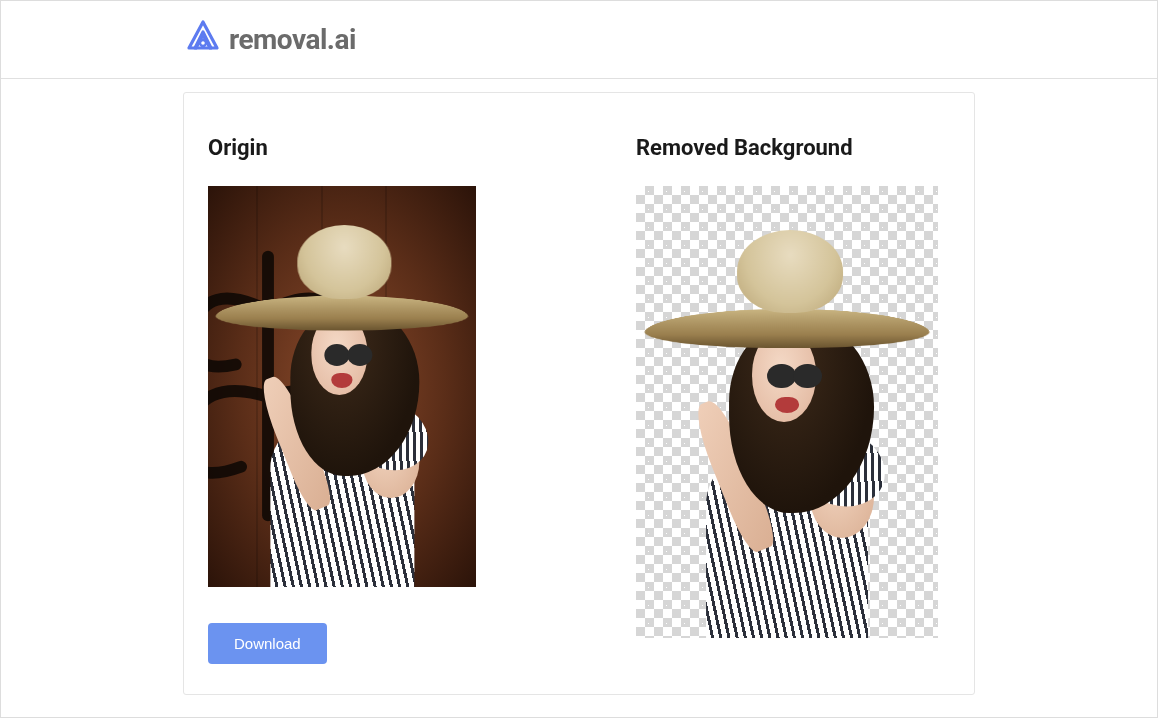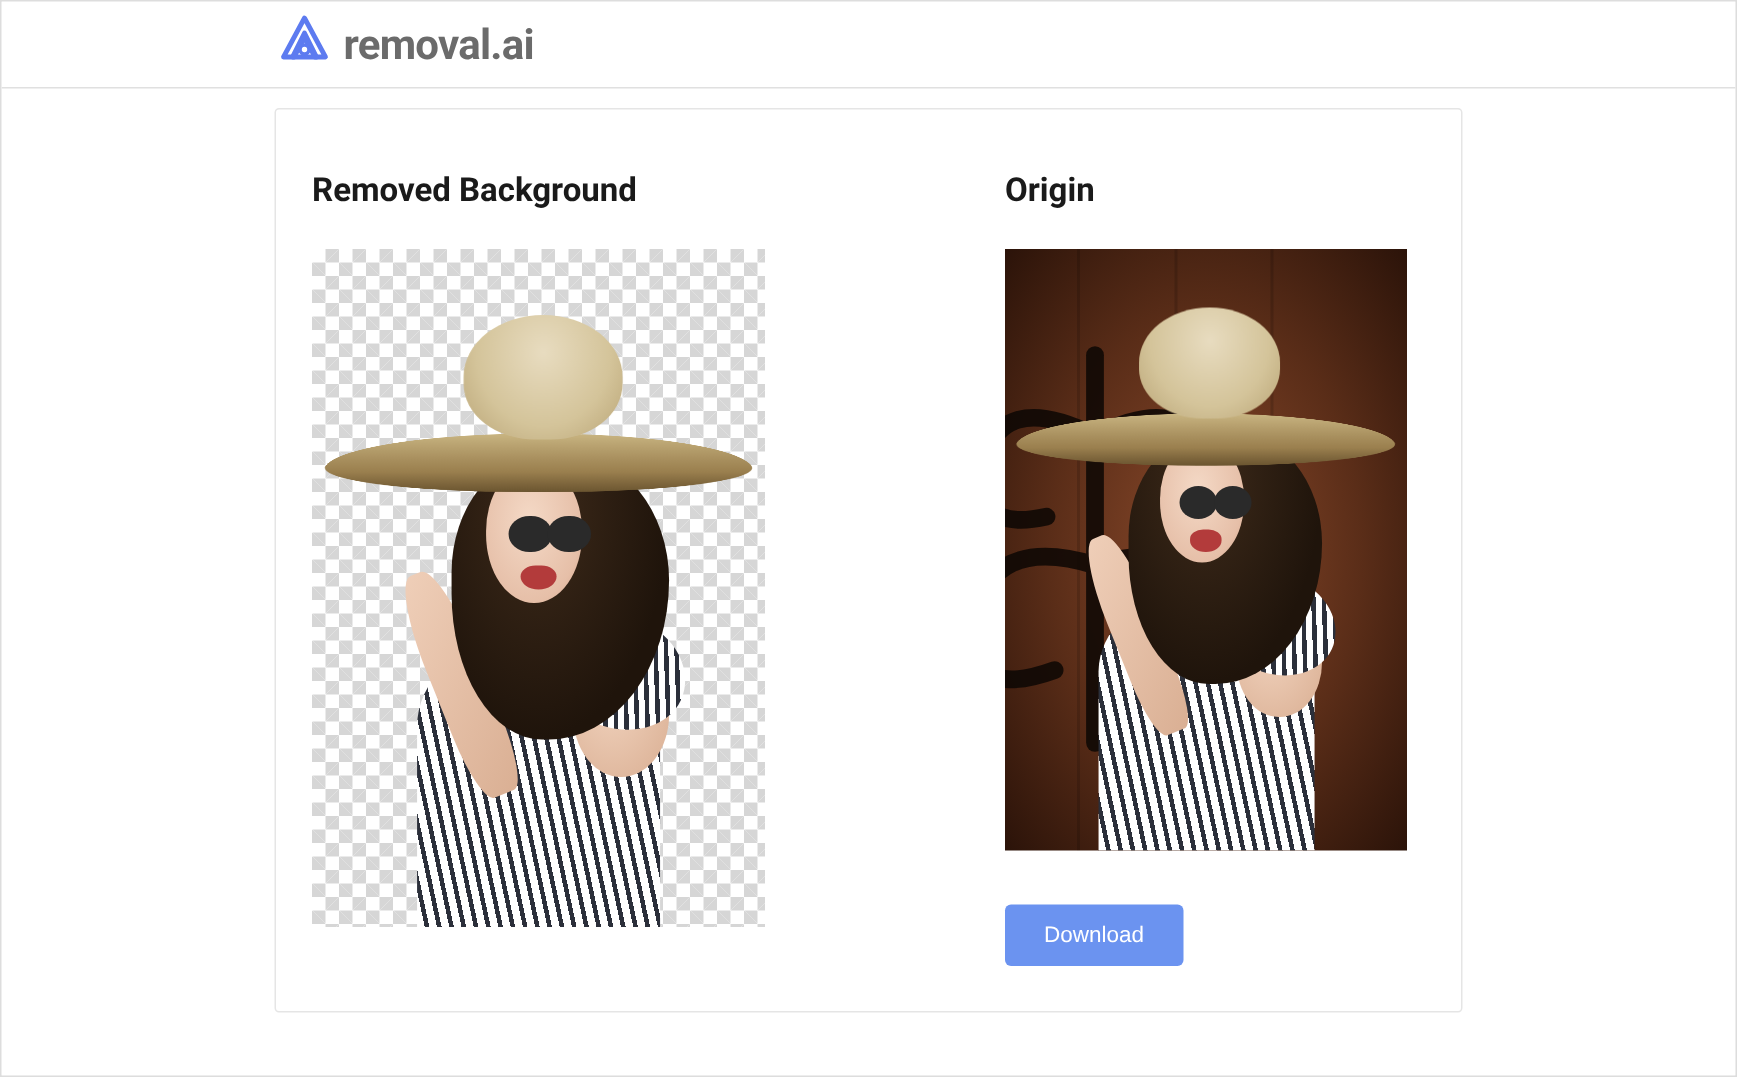--- a/index.html
+++ b/index.html
@@ -9,21 +9,21 @@
       width: 1158px;
       height: 718px;
       border: 1px solid #ddd;
     }
     .page {
       background: #fff;
       width: 100%;
       height: 100%;
     }
     .header {
-      height: 58px;
+      height: 78px;
       border-bottom: 1px solid #e0e0e0;
       display: flex;
       align-items: center;
       padding-left: 182px;
     }
     .logo {
       display: flex;
       align-items: center;
       gap: 6px;
     }
@@ -186,42 +186,20 @@
           <path d="M20 14 L28 30 L12 30 Z" fill="none" stroke="#5d7bf0" stroke-width="3.2" stroke-linejoin="round"></path>
           <circle cx="20" cy="25" r="3" fill="none" stroke="#5d7bf0" stroke-width="2.4"></circle>
         </svg>
       </span>
       <span class="logo-text">removal.ai</span>
     </div>
   </header>
 
   <div class="content-wrap">
     <div class="card">
-
-      <section class="panel panel-left">
-        <h2>Removed Background</h2>
-        <div class="img-box">
-          <div class="person">
-            <div class="torso"></div>
-            <div class="shoulder-skin"></div>
-            <div class="shoulder-ruffle"></div>
-            <div class="arm"></div>
-            <div class="neck"></div>
-            <div class="hair"></div>
-            <div class="face"></div>
-            <div class="eye l"></div>
-              <div class="eye r"></div>
-            <div class="lips"></div>
-            <div class="hat">
-              <div class="hat-brim"></div>
-              <div class="hat-crown"></div>
-            </div>
-          </div>
-        </div>
-      </section>
 
       <section class="panel panel-right">
         <h2>Origin</h2>
         <div class="img-box">
           <div class="wood-plank" style="left:18%; width:2px;"></div>
           <div class="wood-plank" style="left:42%; width:2px;"></div>
           <div class="wood-plank" style="left:66%; width:2px;"></div>
           <svg class="iron" viewBox="0 0 200 260">
             <g fill="none" stroke="#0c0704" stroke-width="11" stroke-linecap="round">
               <path d="M100 10 Q100 130 100 250"></path>
@@ -244,15 +222,37 @@
             <div class="lips"></div>
             <div class="hat">
               <div class="hat-brim"></div>
               <div class="hat-crown"></div>
             </div>
           </div>
         </div>
         <button class="download-btn">Download</button>
       </section>
 
+      <section class="panel panel-left">
+        <h2>Removed Background</h2>
+        <div class="img-box">
+          <div class="person">
+            <div class="torso"></div>
+            <div class="shoulder-skin"></div>
+            <div class="shoulder-ruffle"></div>
+            <div class="arm"></div>
+            <div class="neck"></div>
+            <div class="hair"></div>
+            <div class="face"></div>
+            <div class="eye l"></div>
+              <div class="eye r"></div>
+            <div class="lips"></div>
+            <div class="hat">
+              <div class="hat-brim"></div>
+              <div class="hat-crown"></div>
+            </div>
+          </div>
+        </div>
+      </section>
+
     </div>
   </div>
 </div>
 
 </body></html>

